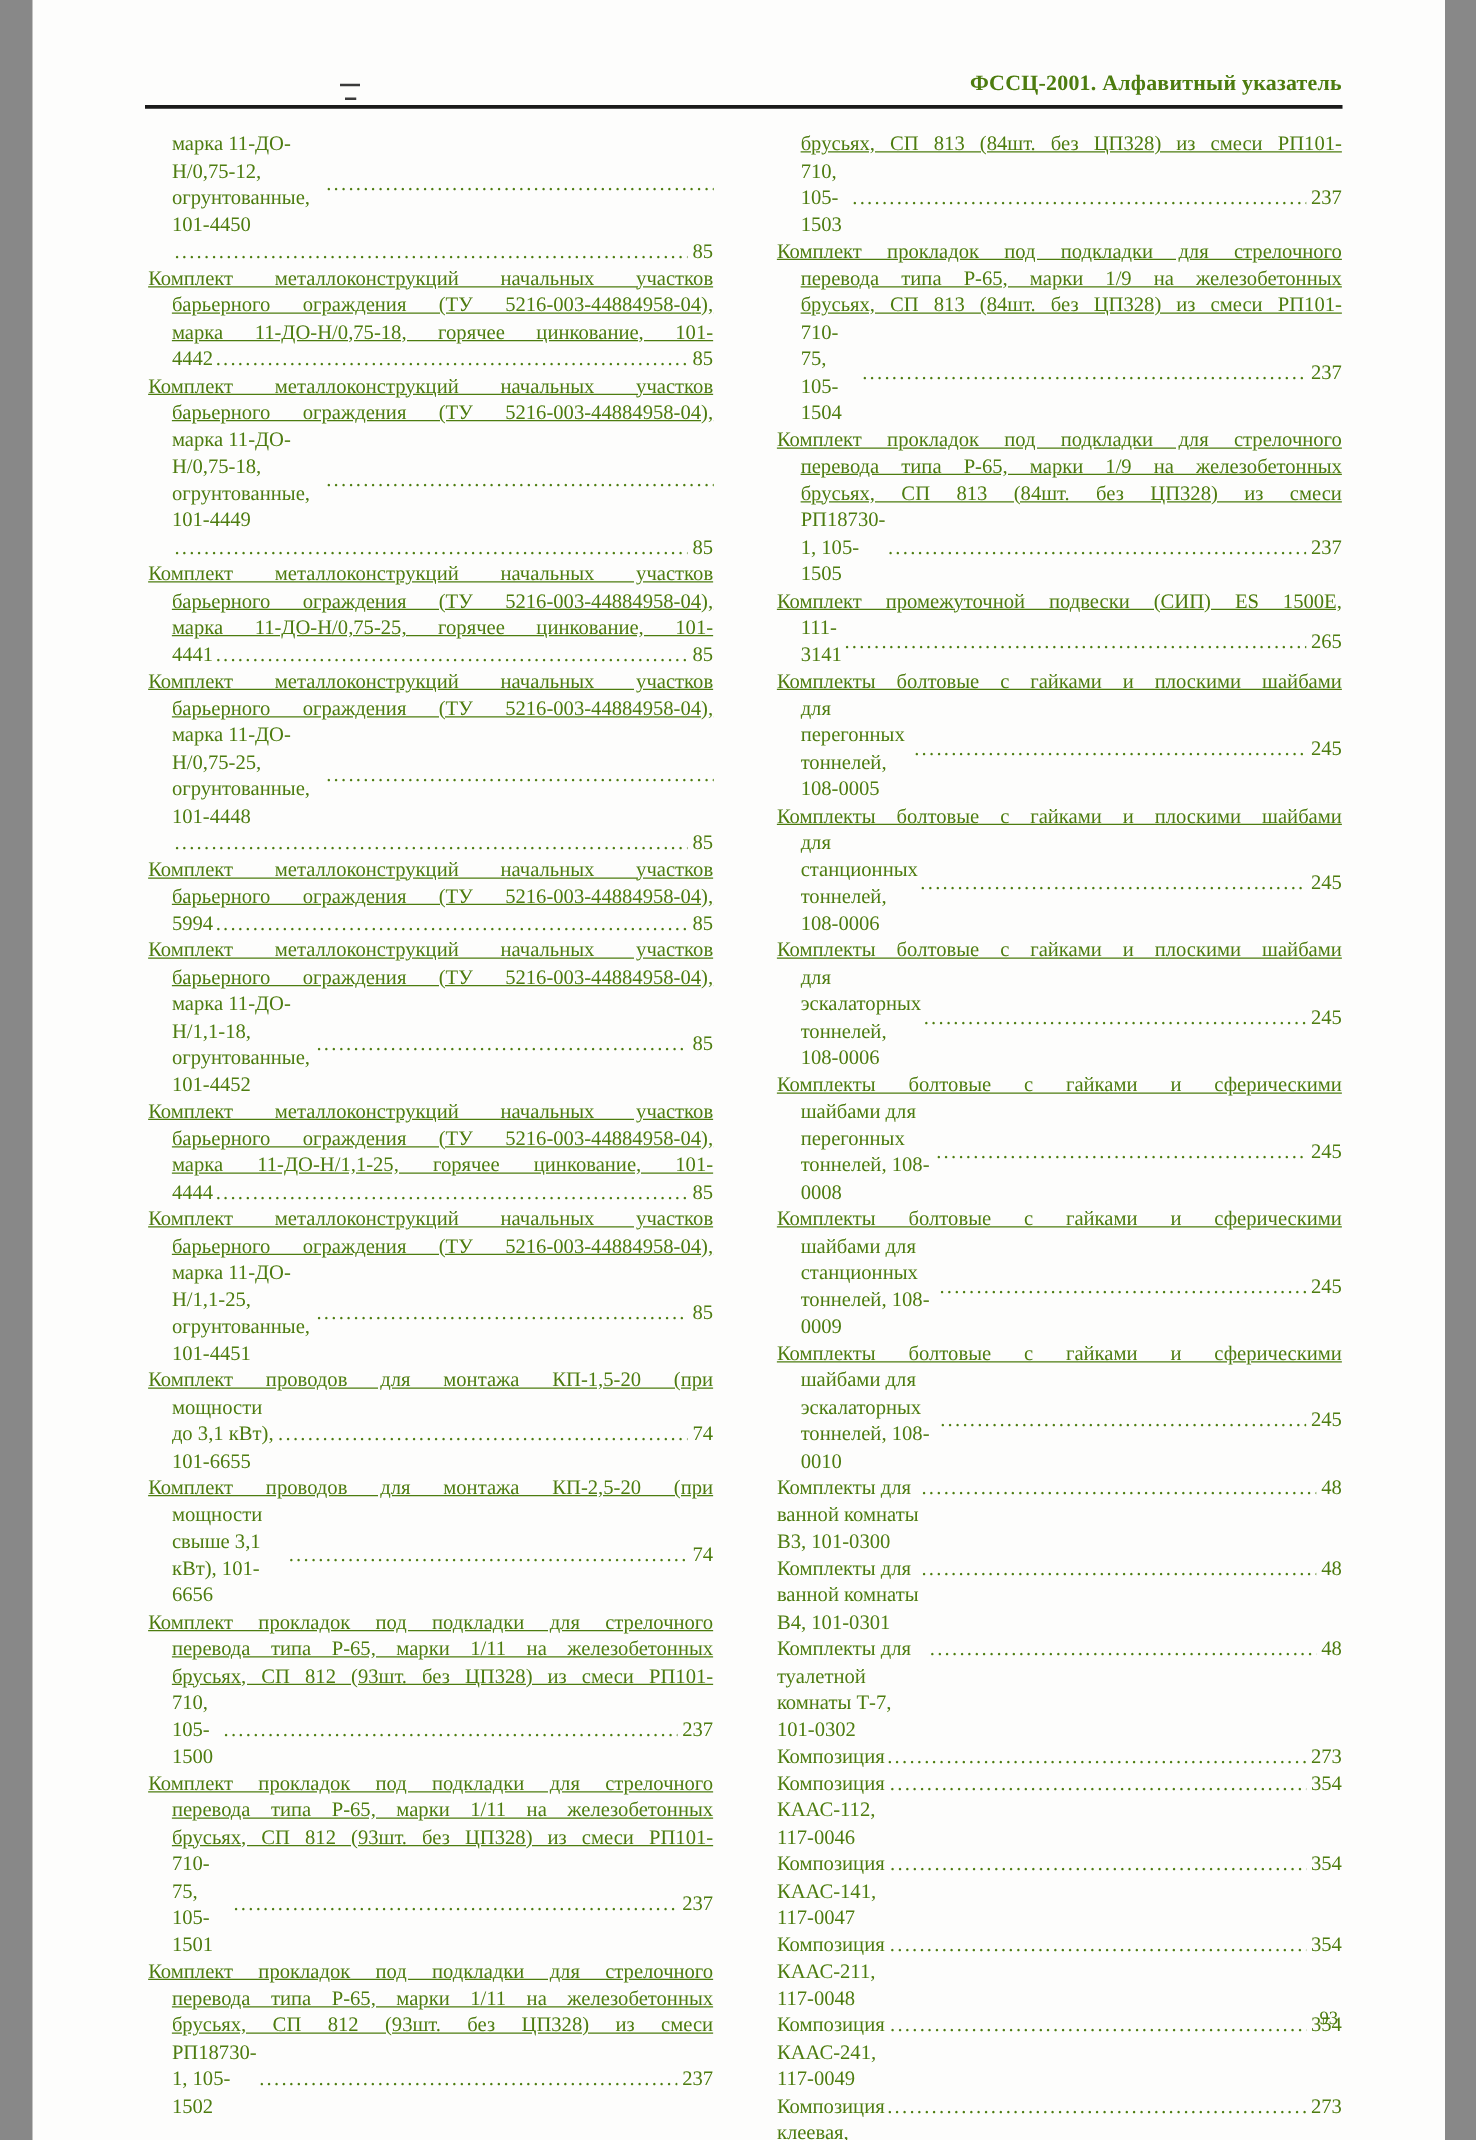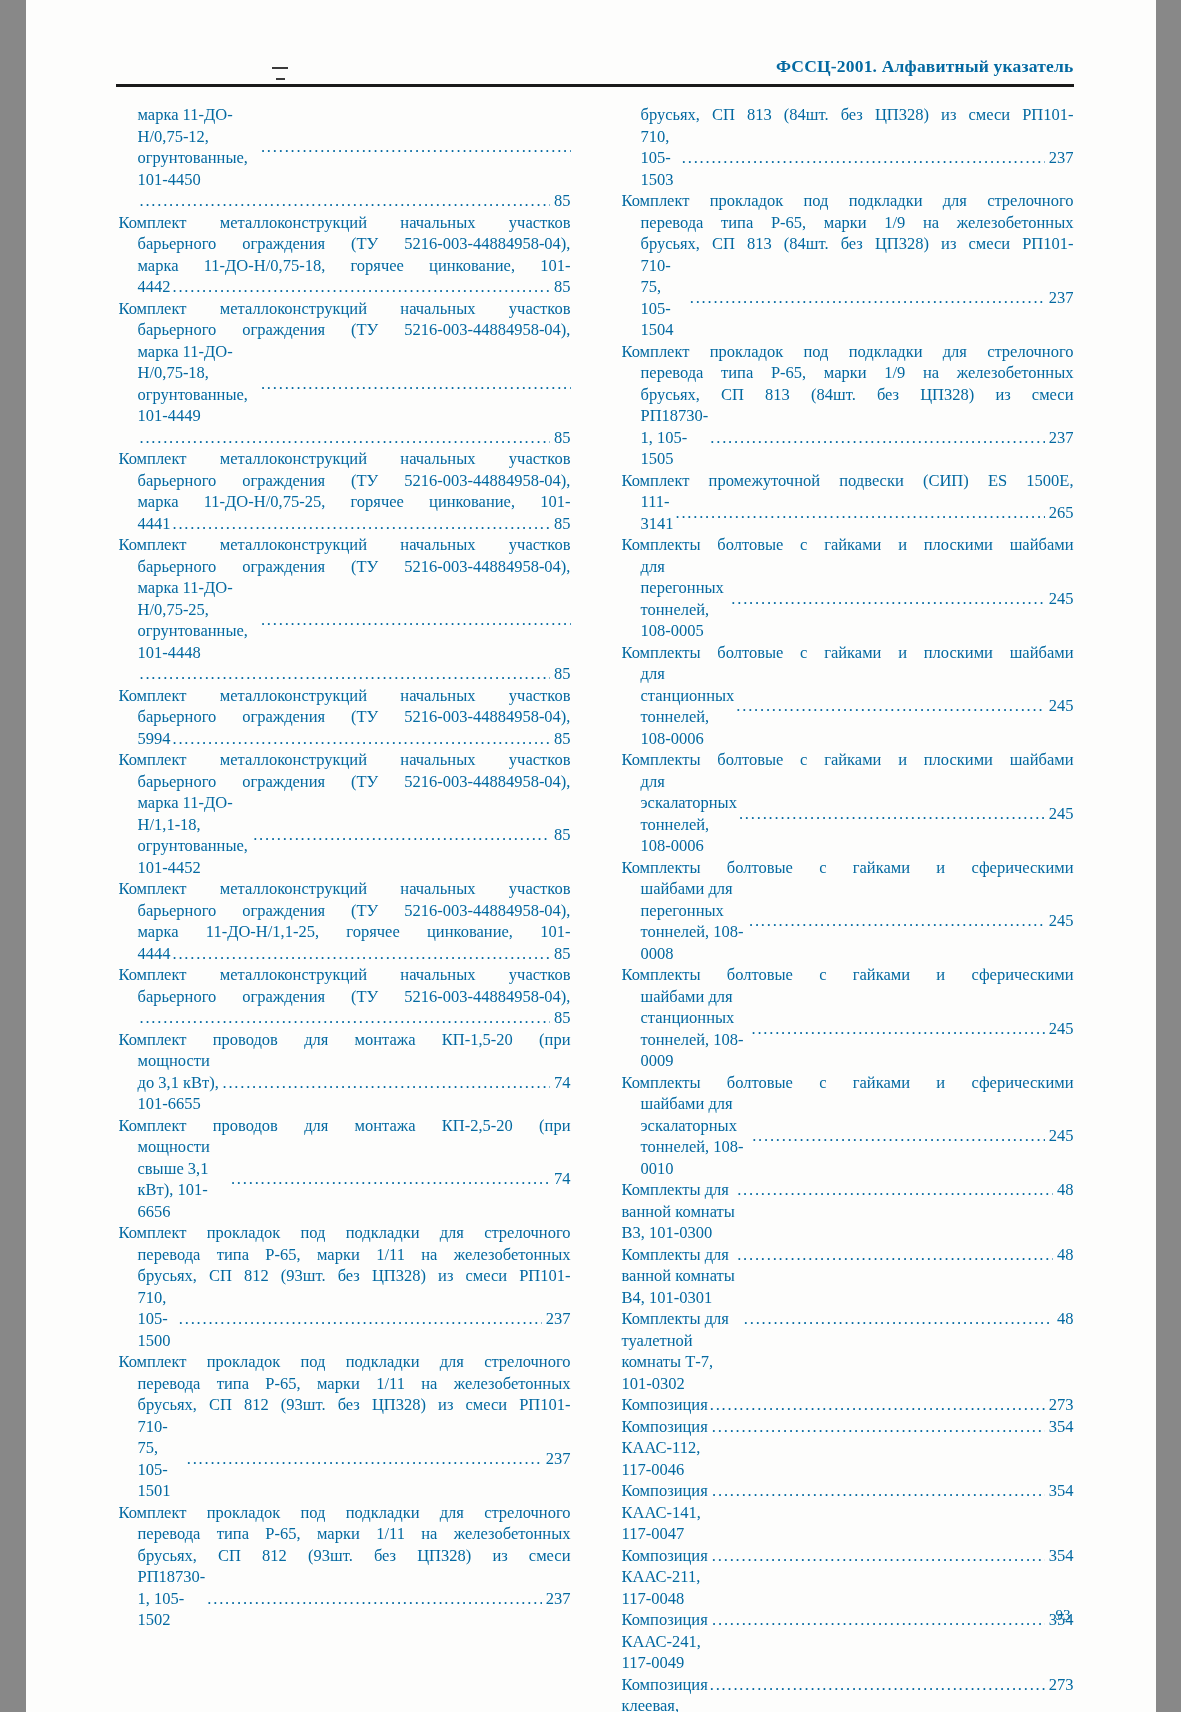--- a/index.html
+++ b/index.html
@@ -4,21 +4,21 @@
 <style>
   * { margin: 0; padding: 0; box-sizing: border-box; }
   html, body { background: #888; }
   .page {
     position: relative;
     width: 1130px;
     height: 1712px;
     margin: 0 auto;
     background: #fdfdfc;
     font-family: "Liberation Serif", "DejaVu Serif", serif;
-    color: #0369a1;
+    color: #4d7c0f;
     overflow: hidden;
   }
   .header {
     position: absolute;
     top: 56px; left: 93px; width: 955px;
     text-align: right;
     font-weight: bold;
     font-size: 17.5px;
     letter-spacing: 0.2px;
   }
@@ -39,20 +39,21 @@
     font-size: 16.5px;
     line-height: 21.5px;
   }
   .column { width: 452px; flex: 0 0 452px; }
   .entry { }
   .line { display: flex; align-items: baseline; }
   .line.plain {
     display: block;
     text-align: justify;
     text-align-last: justify;
+    text-decoration: underline;
   }
   .line.wrap { padding-left: 19px; align-items: center; }
   .txt { white-space: pre-wrap; }
   .fill {
     flex: 1 1 auto;
     min-width: 8px;
     overflow: hidden;
     white-space: nowrap;
     margin-left: 2px;
   }
@@ -165,20 +166,21 @@
           <div class="line wrap">
             <span class="txt">4444</span>
             <span class="fill"></span>
             <span class="pg">85</span>
           </div>
         </div>
         <div class="entry">
           <div class="line plain"><span class="txt">Комплект металлоконструкций начальных участков</span></div>
           <div class="line wrap plain"><span class="txt">барьерного ограждения (ТУ 5216-003-44884958-04),</span></div>
           <div class="line wrap">
+            <span class="txt">марка 11-ДО-Н/1,1-25, огрунтованные, 101-4451</span>
             <span class="fill"></span>
             <span class="pg">85</span>
           </div>
         </div>
         <div class="entry">
           <div class="line plain"><span class="txt">Комплект проводов для монтажа КП-1,5-20 (при</span></div>
           <div class="line wrap">
             <span class="txt">мощности до 3,1 кВт), 101-6655</span>
             <span class="fill"></span>
             <span class="pg">74</span>

